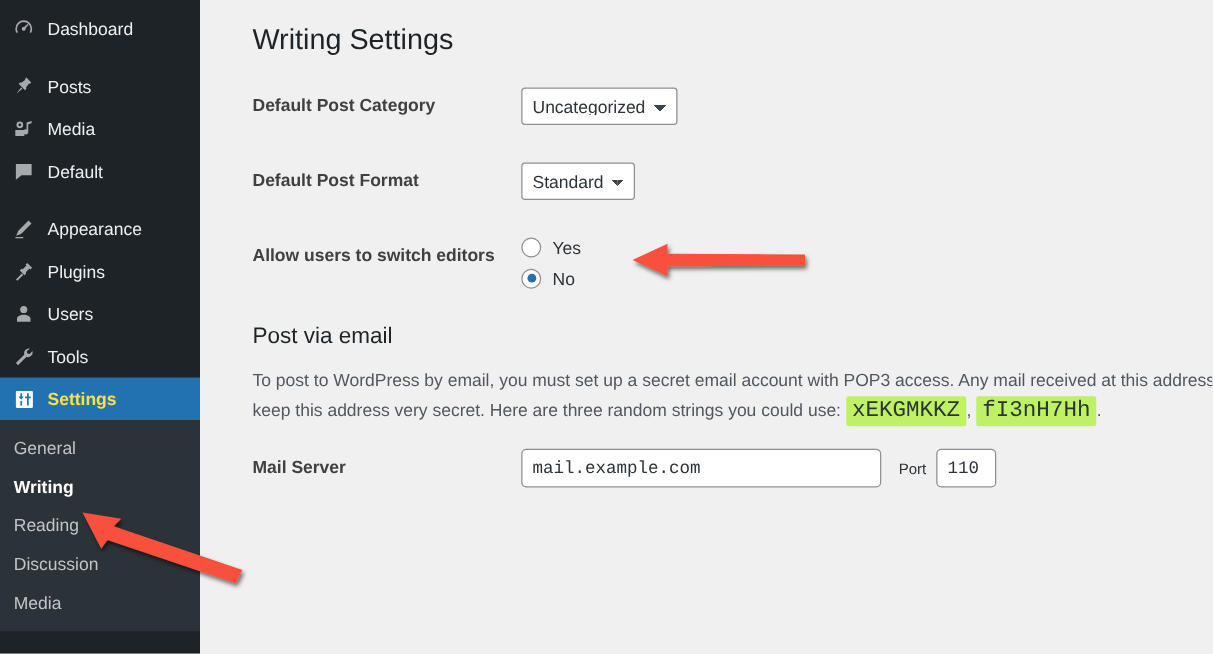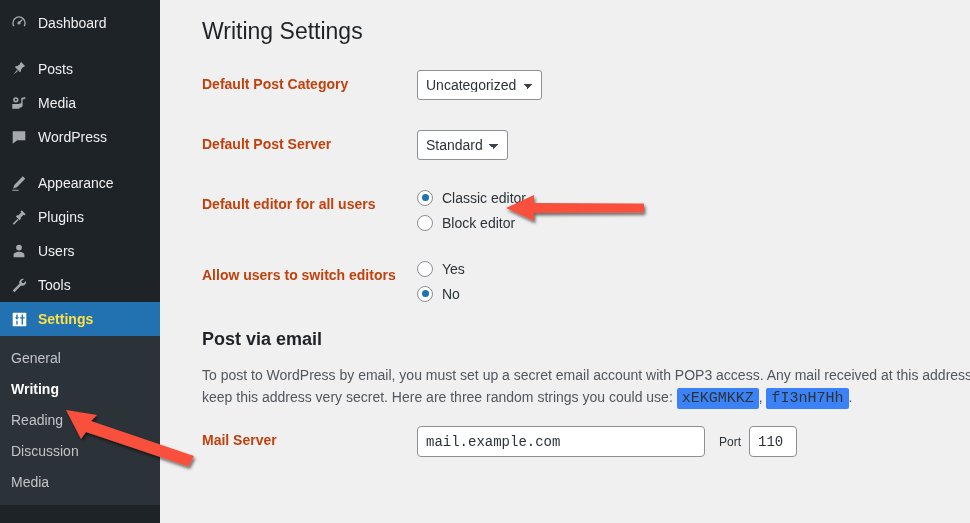--- a/index.html
+++ b/index.html
@@ -85,21 +85,21 @@
     padding: 17px 0 8px 0;
     line-height: 1.3;
   }
   .form-table { width: 760px; border-collapse: collapse; }
   .form-table th {
     width: 205px;
     text-align: left;
     vertical-align: top;
     font-size: 14px;
     font-weight: 700;
-    color: #c2410c;
+    color: #404040;
     padding: 20px 10px 20px 0;
     line-height: 1.3;
   }
   .form-table td {
     vertical-align: top;
     padding: 15px 10px;
     font-size: 14px;
     color: #2c3338;
   }
 
@@ -146,37 +146,37 @@
     left: 50%; top: 50%;
     width: 7px; height: 7px;
     margin: -3.5px 0 0 -3.5px;
     border-radius: 50%;
     background: #2271b1;
   }
   .radio-label { font-size: 14px; color: #2c3338; line-height: 1; }
 
   h2.section-title {
     font-size: 18px;
-    font-weight: 700;
+    font-weight: 400;
     color: #1d2327;
     padding: 10px 0 0 0;
     margin-bottom: 12px;
     line-height: 1.4;
   }
   p.desc {
     font-size: 14px;
     color: #50575e;
     line-height: 1.6;
     width: 1000px;
     white-space: normal;
   }
   code.chip {
     font-family: "Liberation Mono", monospace;
-    font-size: 15px;
-    background: #3b82f6;
+    font-size: 18px;
+    background: #bef264;
     color: #2c3338;
     padding: 2px 5px;
     border-radius: 2px;
   }
 
   input.wptext {
     font-family: "Liberation Mono", monospace;
     font-size: 14px;
     color: #2c3338;
     background: #fff;
@@ -236,21 +236,21 @@
       <span class="mi-label">Media</span>
     </div>
 
 
     <div class="menu-item">
       <span class="mi-icon">
         <svg viewBox="0 0 20 20" width="18" height="18">
             <path d="M3 3.5h14v10H8l-5 4v-4H3v-10z"></path>
           </svg>
       </span>
-      <span class="mi-label">WordPress</span>
+      <span class="mi-label">Default</span>
     </div>
 
     <div class="menu-sep"></div>
 
     <div class="menu-item">
       <span class="mi-icon">
         <svg viewBox="0 0 20 20" width="18" height="18">
             <path d="M14.2 2.6 16.9 5.3 7.6 14.6 3.3 16.3l1.7-4.3 9.2-9.4zM2.6 17.4h7v1.1h-7v-1.1z"></path>
           </svg>
       </span>
@@ -314,41 +314,28 @@
           <tr>
         <th>Default Post Category</th>
         <td>
           <select class="wpselect">
             <option>Uncategorized</option>
           </select>
         </td>
       </tr>
 
       <tr>
-        <th>Default Post Server</th>
+        <th>Default Post Format</th>
         <td>
           <select class="wpselect">
             <option>Standard</option>
           </select>
         </td>
       </tr>
 
-      <tr>
-        <th>Default editor for all users</th>
-        <td>
-          <div class="radio-row">
-            <span class="radio checked"></span>
-            <span class="radio-label">Classic editor</span>
-          </div>
-          <div class="radio-row">
-            <span class="radio"></span>
-            <span class="radio-label">Block editor</span>
-          </div>
-        </td>
-      </tr>
 
       <tr>
         <th>Allow users to switch editors</th>
         <td>
           <div class="radio-row">
             <span class="radio"></span>
             <span class="radio-label">Yes</span>
           </div>
           <div class="radio-row">
             <span class="radio checked"></span>

